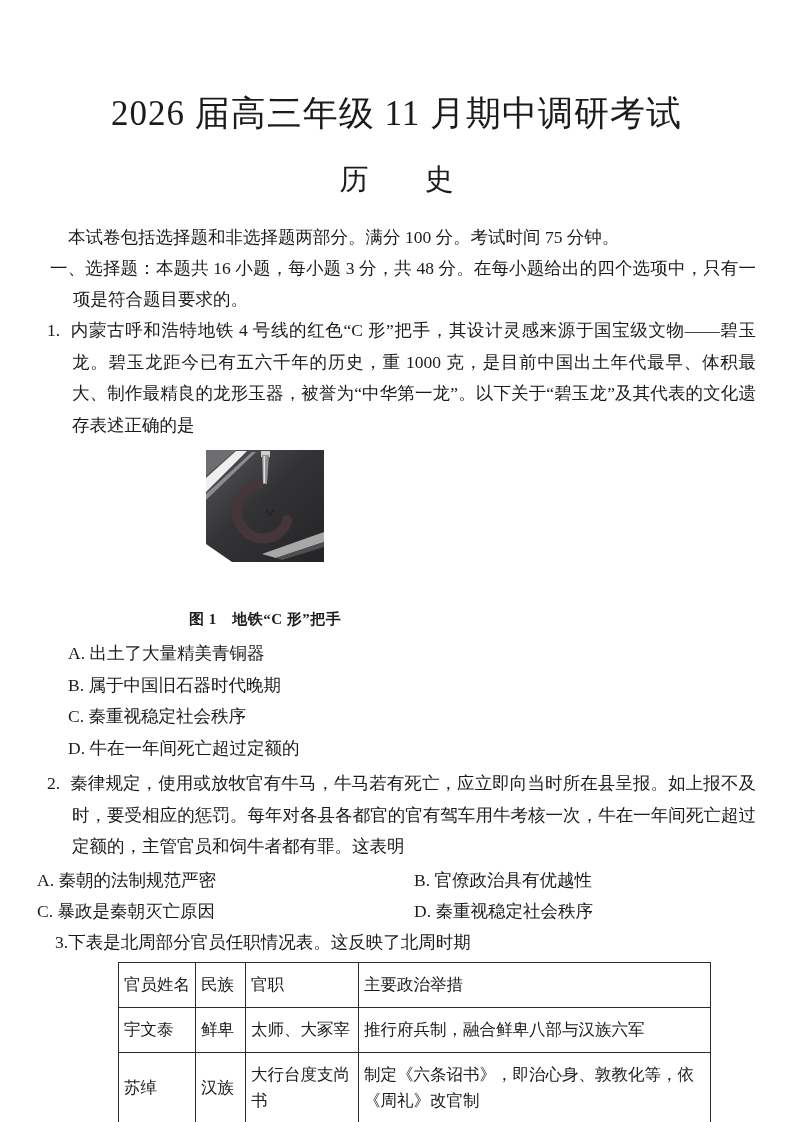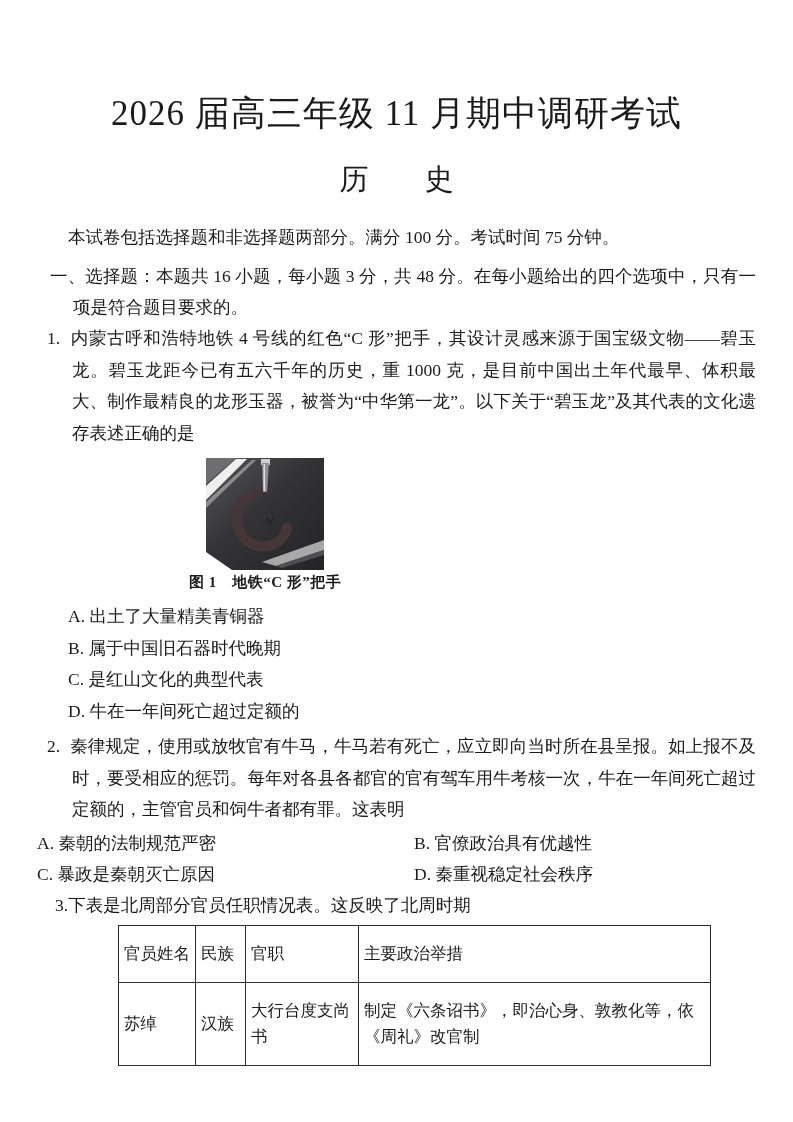--- a/index.html
+++ b/index.html
@@ -17,33 +17,33 @@
   }
   .subject {
     margin-top:26px; display:flex; justify-content:center; gap:56px;
     font-size:29px; line-height:40px; font-weight:400;
   }
   .body-text { font-size:17.5px; line-height:31px; }
 
   .intro { margin-top:23px; margin-left:31px; }
 
   .section-head {
-    margin-top:8px; margin-left:13px;
+    margin-top:0; margin-left:13px;
     padding-left:23px; text-indent:-23px;
     text-align:justify;
   }
 
   .qpara {
     margin-left:10px; padding-left:25px; text-indent:-25px;
     text-align:justify; line-height:31.5px;
   }
   .qnum { margin-right:10px; }
 
   .figures { display:flex; align-items:flex-start; margin-top:9px; }
-  .figure { display:flex; flex-direction:column; align-items:center; }
+  .figure { display:flex; flex-direction:column; align-items:center;gap:45px; }
   .figure.f1 { margin-left:152px; }
   .figure.f2 { margin-left:96px; }
   .figcap { margin-top:3px; font-size:15px; font-weight:700; letter-spacing:.5px; white-space:nowrap; }
   .photo-frame { width:118px; height:112px; }
   .dragon-frame { width:128px; height:116px; }
 
   .opts-v { margin-top:9px; margin-left:31px; }
   .opts-v .opt { line-height:31.5px; }
 
   .opts-grid {
@@ -58,21 +58,21 @@
   table.officials {
     margin-left:81px; margin-top:5px;
     border-collapse:collapse; table-layout:fixed;
     width:592px; font-size:16.5px; line-height:26px;
   }
   table.officials, table.officials td, table.officials th {
     border:1.4px solid #2b2b2b;
   }
   table.officials th, table.officials td {
     font-weight:400; text-align:left; vertical-align:middle;
-    padding:15px 5px;
+    padding:9px 5px;
   }
   .col-name { width:77px; } .col-eth { width:50px; }
   .col-post { width:113px; } .col-deed { width:352px; }
   tr.hrow { height:35px; } tr.r1 { height:40px; } tr.r2 { height:56px; }
 </style>
 </head>
 <body>
 
 <div class="page">
   <div class="inner">
@@ -117,21 +117,21 @@
             </svg>
           </div>
           <div class="figcap">图 1　地铁“C 形”把手</div>
         </div>
 
       </div>
 
       <div class="body-text opts-v">
         <div class="opt">A. 出土了大量精美青铜器</div>
         <div class="opt">B. 属于中国旧石器时代晚期</div>
-        <div class="opt">C. 是红山文化的典型代表</div>
+        <div class="opt">C. 秦重视稳定社会秩序</div>
         <div class="opt">D. 牛在一年间死亡超过定额的</div>
       </div>
     </div>
 
     <div class="q2block">
       <p class="body-text qpara"><span class="qnum">2.</span><span>秦律规定，使用或放牧官有牛马，牛马若有死亡，应立即向当时所在县呈报。如上报不及时，要受相应的惩罚。每年对各县各都官的官有驾车用牛考核一次，牛在一年间死亡超过定额的，主管官员和饲牛者都有罪。这表明</span></p>
 
       <div class="body-text opts-grid">
         <div class="opt">A. 秦朝的法制规范严密</div>
         <div class="opt">B. 官僚政治具有优越性</div>
@@ -144,20 +144,26 @@
       <p class="body-text q3line">3.下表是北周部分官员任职情况表。这反映了北周时期</p>
 
       <table class="officials">
         <tbody>
           <tr class="hrow">
             <th class="col-name">官员姓名</th>
             <th class="col-eth">民族</th>
             <th class="col-post">官职</th>
             <th class="col-deed">主要政治举措</th>
           </tr>
+          <tr class="r1">
+            <td>宇文泰</td>
+            <td>鲜卑</td>
+            <td>太师、大冢宰</td>
+            <td>推行府兵制，融合鲜卑八部与汉族六军</td>
+          </tr>
           <tr class="r2">
             <td>苏绰</td>
             <td>汉族</td>
             <td>大行台度支尚书</td>
             <td>制定《六条诏书》，即治心身、敦教化等，依《周礼》改官制</td>
           </tr>
         </tbody>
       </table>
     </div>
 

